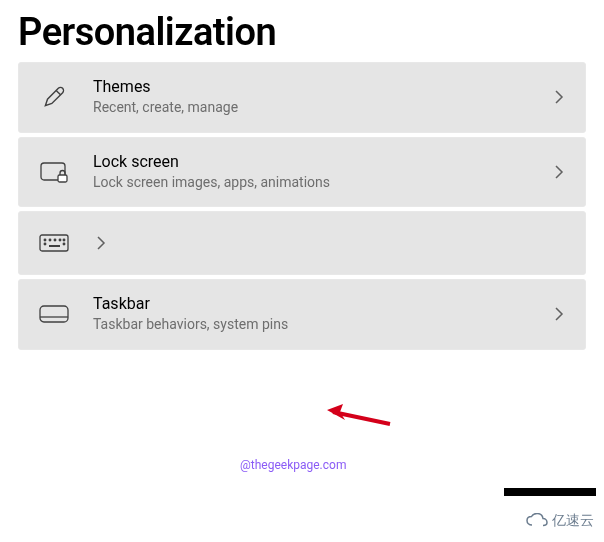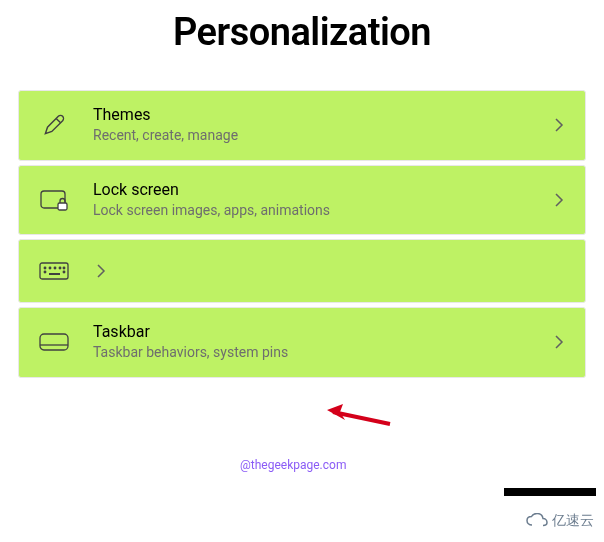--- a/index.html
+++ b/index.html
@@ -12,36 +12,35 @@
       background: #ffffff;
       width: 604px;
       height: 542px;
       padding: 10px 18px;
       position: relative;
     }
     .page-title {
       font-size: 38px;
       font-weight: 600;
       color: #000;
-      margin-bottom: 36px;
+      margin-bottom: 8px;
       letter-spacing: -0.5px;
-      text-align: center;
     }
     .settings-list {
       display: flex;
       flex-direction: column;
       gap: 4px;
     }
     .settings-item {
       display: flex;
       align-items: center;
       border: 1px solid #e8e8e8;
       border-radius: 3px;
       padding: 14px 18px 14px 14px;
-      background: #bef264;
+      background: #e5e5e5;
       cursor: pointer;
       min-height: 64px;
     }
     .settings-item.highlighted {
       position: relative;
     }
     .highlight-box {
       position: absolute;
       border: 3px solid #c8102e;
       left: 10px;

